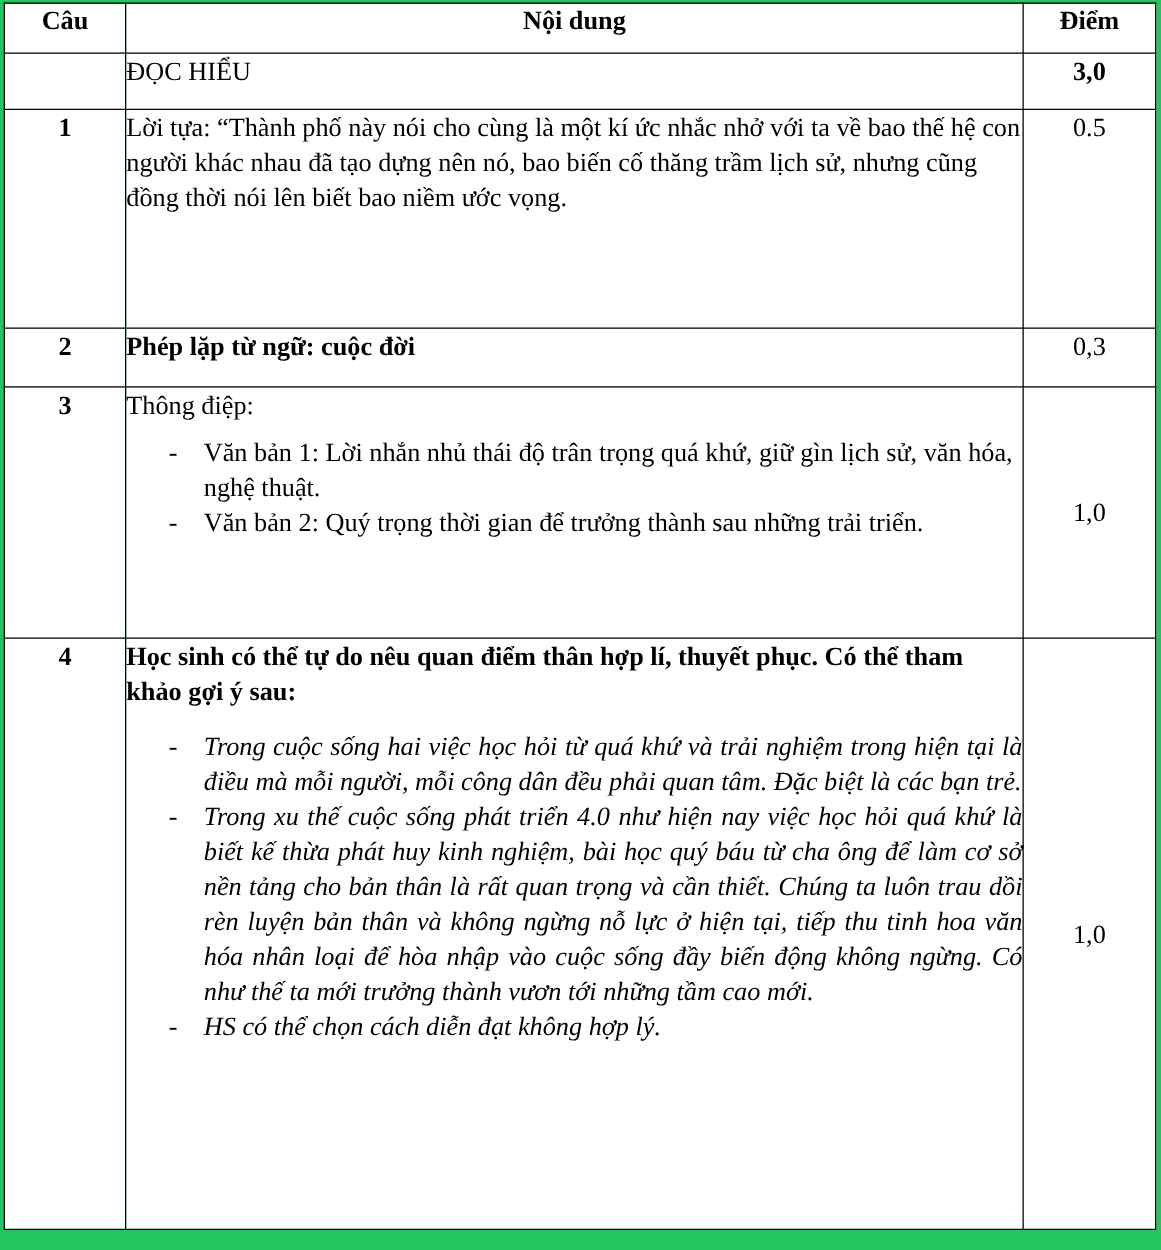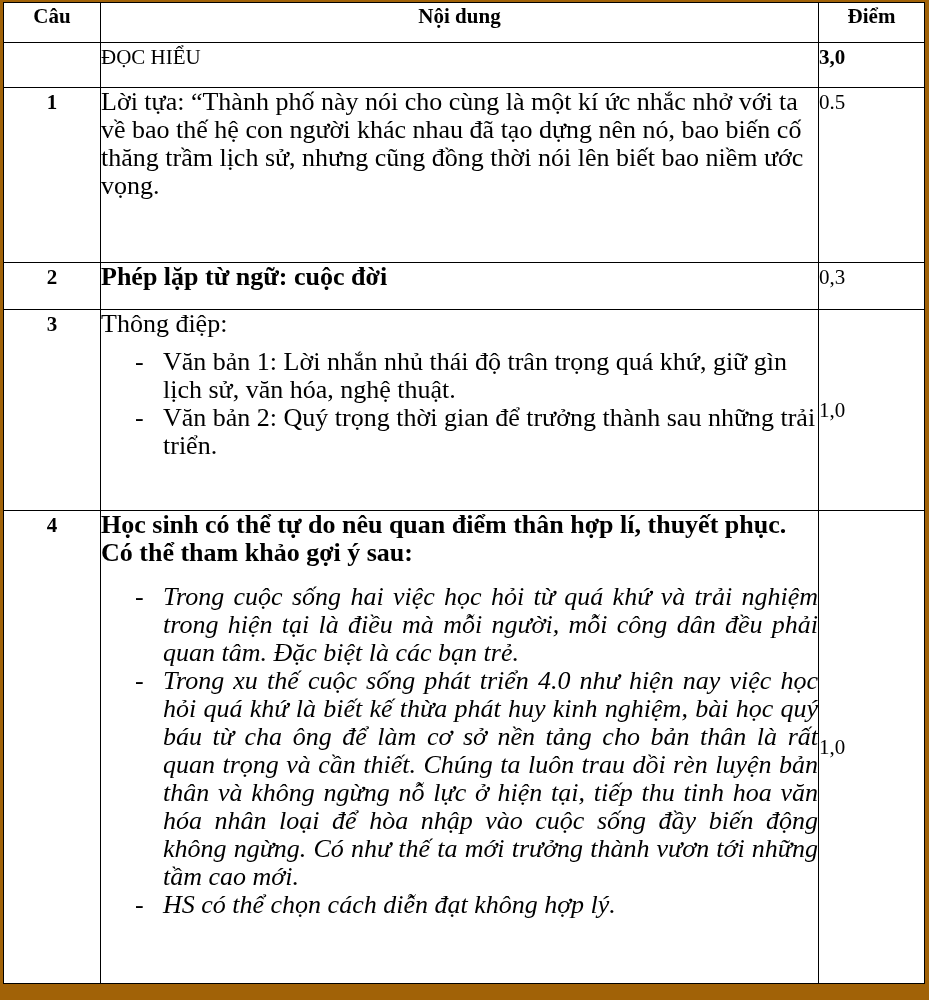--- a/index.html
+++ b/index.html
@@ -12,21 +12,21 @@
     height: 1000px;
     font-family: "Liberation Serif", "DejaVu Serif", serif;
     color: #000000;
     overflow: hidden;
   }
 
   .page {
     position: relative;
     width: 929px;
     height: 1000px;
-    background: #a16207;
+    background: #22c55e;
   }
 
   table.grading-table {
     position: absolute;
     left: 3px;
     top: 2px;
     width: 921px;
     border-collapse: collapse;
     table-layout: fixed;
   }
@@ -57,26 +57,27 @@
   
   .cell-cau {
     text-align: center;
     font-weight: bold;
     font-size: 21px;
     line-height: 28px;
     padding-top: 7px;
   }
 
   .cell-noi {
-    font-size: 26px;
+    font-size: 21px;
     line-height: 28px;
     padding: 7px 12px 10px 8px;
   }
 
   .cell-diem {
+    text-align: center;
     font-size: 21px;
     line-height: 28px;
     padding-top: 7px;
     margin-left: 44px;
   }
   .cell-diem.bold { font-weight: bold; }
 
   .cell-diem.mid {
     vertical-align: middle;
     padding-top: 0;

